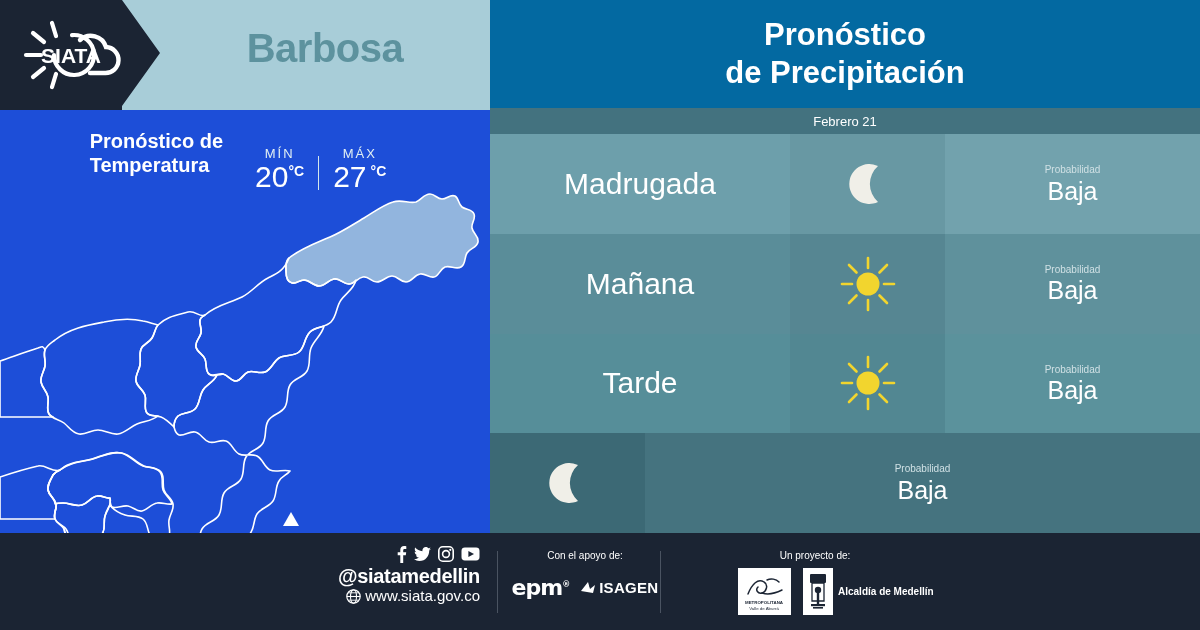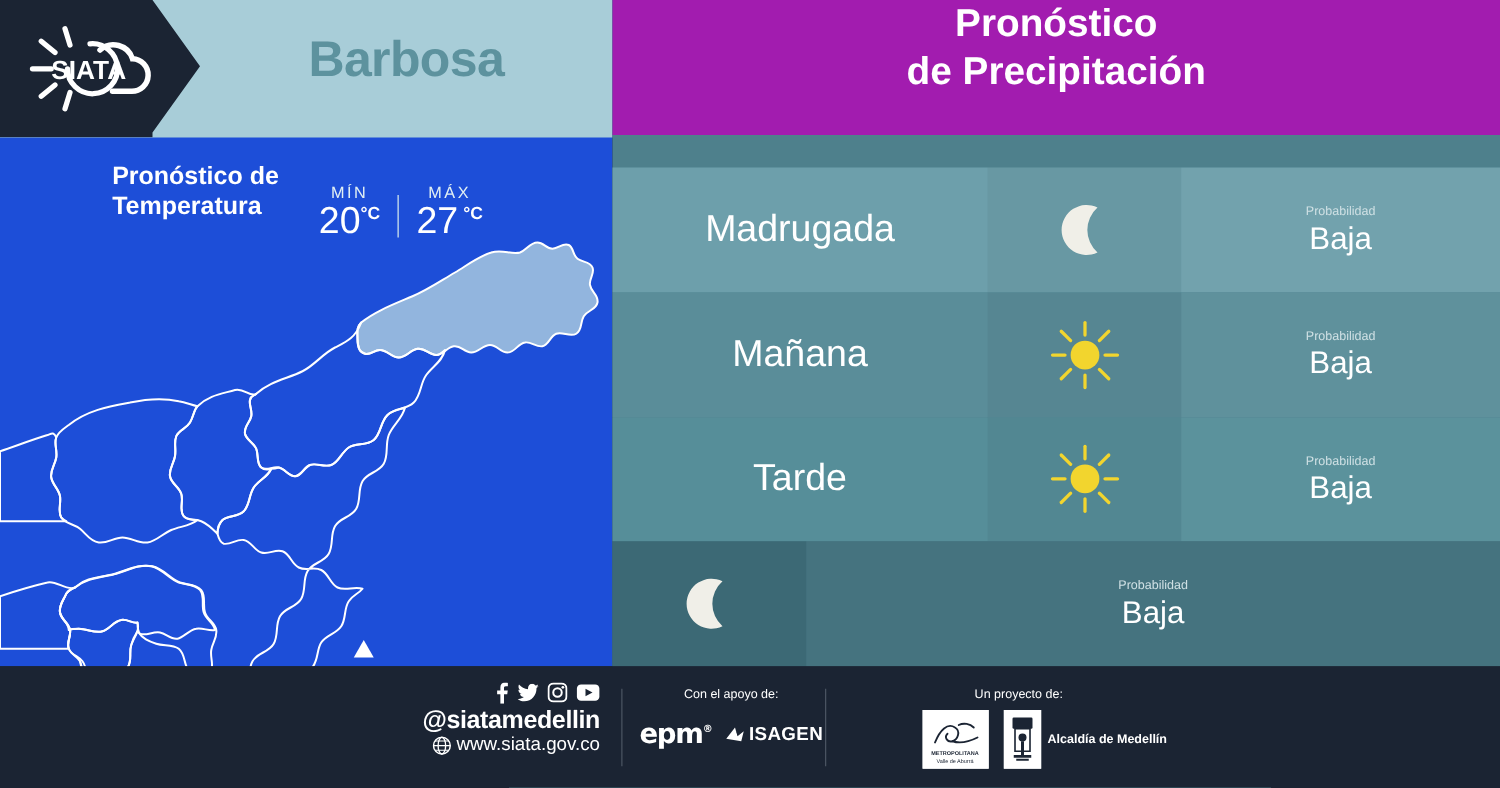--- a/index.html
+++ b/index.html
@@ -61,22 +61,22 @@
   .map-wrap svg { display:block; }
   .north { position:absolute; left:276px; top:325px; width:30px; height:48px; }
 
   
   .right-panel {
     position:absolute; left:490px; top:0; width:710px; height:533px;
     background:#4e808c;
   }
   .right-header {
     position:absolute; left:0; top:0; width:710px; height:108px;
-    background:#a21caf;
-    display:flex; justify-content:center;
+    background:#0369a1;
+    display:flex; align-items:center; justify-content:center;
   }
   .right-header h1 {
     font-size:31px; font-weight:bold; color:#ffffff; text-align:center;
     line-height:1.22;
   }
   .date-bar {
     position:absolute; left:0; top:108px; width:710px; height:26px;
     background:#43727f;
     display:flex; align-items:center; justify-content:center;
     font-size:13px; color:#ffffff;
@@ -306,20 +306,21 @@
     </div>
   </div>
 
   <div class="right-panel">
     <div class="right-header">
       <h1>
         <div>Pronóstico</div>
         <div>de Precipitación</div>
       </h1>
     </div>
+    <div class="date-bar">Febrero 21</div>
 
     <div class="rows">
 
       <div class="frow r0">
         <div class="cell-period">Madrugada</div>
         <div class="cell-icon">
           <svg width="56" height="56" viewBox="0 0 56 56">
             <path d="M38 10 A20 20 0 1 0 38 46 A24 24 0 0 1 38 10 Z" fill="#f0efe8"></path>
           </svg>
         </div>

